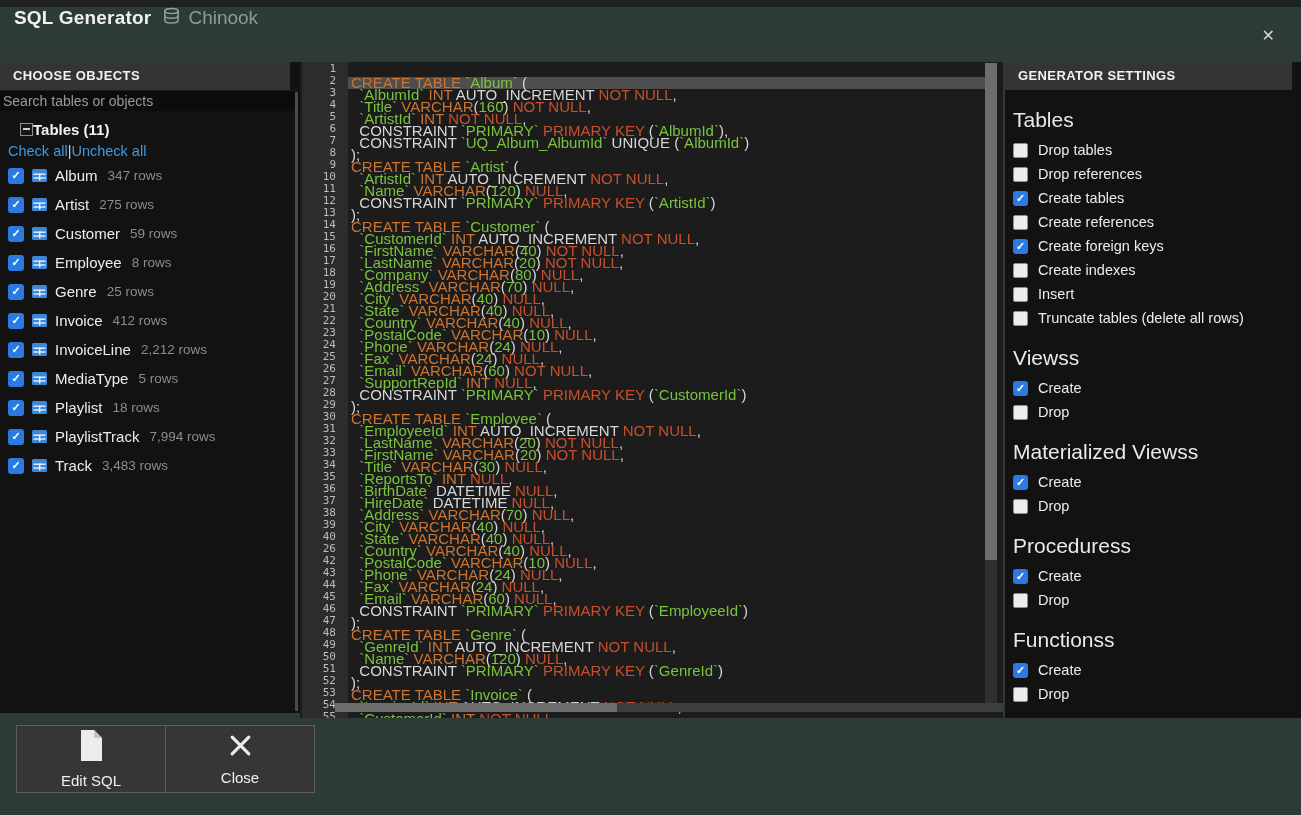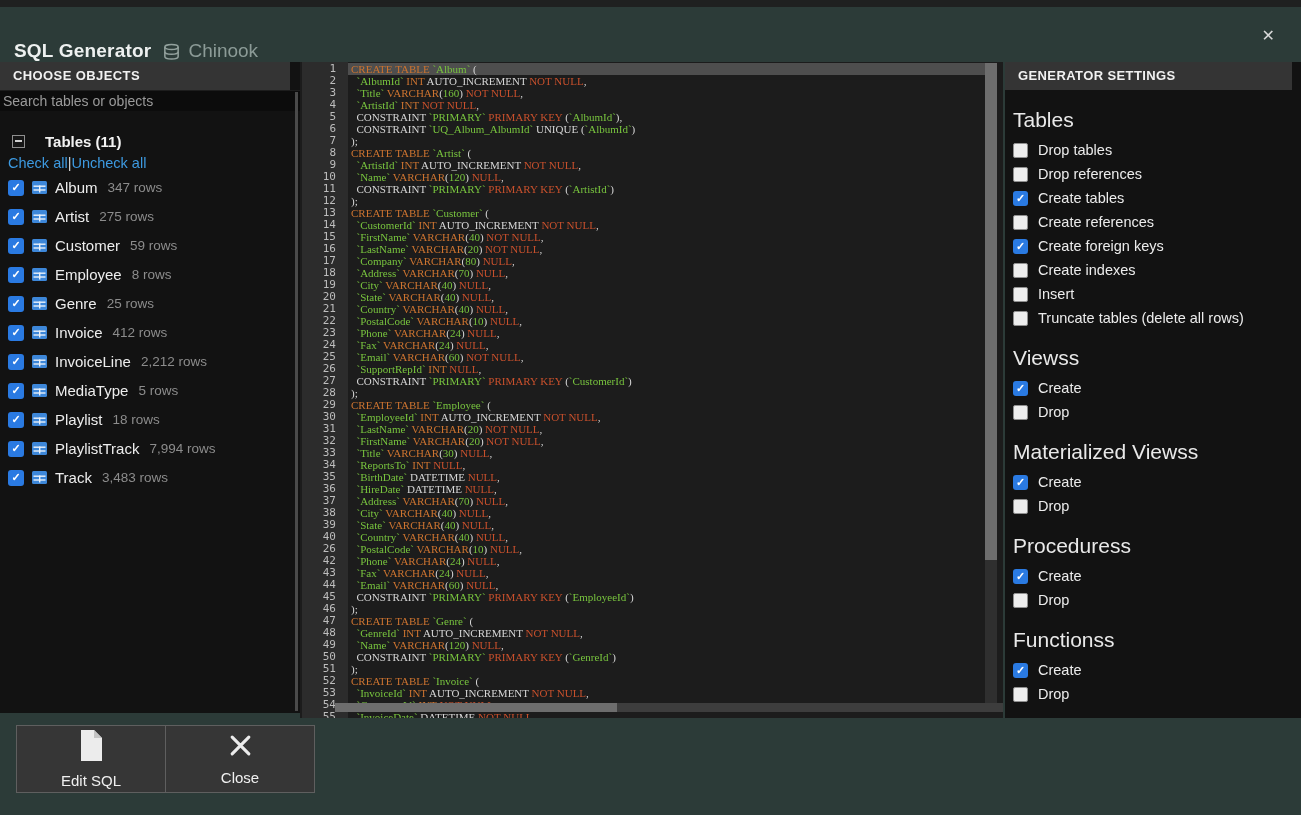--- a/index.html
+++ b/index.html
@@ -1,40 +1,40 @@
 <!DOCTYPE html>
 <html><head>
 <meta charset="utf-8">
 <style>
   html,body{margin:0;padding:0;background:#2c3b38;}
   #app{position:relative;width:1301px;height:815px;background:#2c3b38;
        font-family:"Liberation Sans",sans-serif;overflow:hidden;}
 
   
   .topstrip{position:absolute;left:0;top:0;width:100%;height:7px;background:#1f2020;}
-  .titlebar{position:absolute;left:0;top:7px;width:100%;height:55px;display:flex;align-items:flex-end;}
+  .titlebar{position:absolute;left:0;top:7px;width:100%;height:55px;display:flex;align-items:flex-start;}
   .title{margin-left:14px;font-size:19px;font-weight:600;color:#eef1f0;letter-spacing:.2px;}
   .db-icon{margin-left:11px;display:flex;align-items:center;}
   .conn{margin-left:7px;font-size:19px;color:#8c9b97;}
   .dlg-close{position:absolute;right:26px;top:50%;transform:translateY(-50%);
              color:#d8d8d8;font-size:16px;cursor:pointer;}
 
   
   .panel-header{height:28px;background:#343434;color:#f1f1f1;font-size:13px;font-weight:bold;
                 letter-spacing:.4px;line-height:28px;padding-left:13px;}
 
   
   .left{position:absolute;left:0;top:62px;width:300px;height:651px;background:#121212;}
   .left .panel-header{width:277px;}
   .search{display:block;width:337px;box-sizing:border-box;height:21px;background:#0c0c0c;border:0;
           border-top:1px solid #1d1d1d;color:#cfcfcf;font-size:14px;padding:0 4px 0 3px;outline:none;
           font-family:"Liberation Sans",sans-serif;}
   .search::placeholder{color:#9a9a9a;}
   .tree{padding-top:7px;}
-  .group-row{display:flex;align-items:center;height:22px;padding-left:12px;gap:20px;cursor:pointer;margin-top:12px;}
+  .group-row{display:flex;align-items:center;height:22px;padding-left:20px;gap:0;cursor:pointer;}
   .collapse{width:11px;height:11px;border:1px solid #8f8f8f;position:relative;background:#161616;flex:none;}
   .collapse::after{content:"";position:absolute;left:2px;right:2px;top:4px;height:2px;background:#d0d0d0;}
   .group-label{color:#f2f2f2;font-size:15px;font-weight:bold;}
   .links{padding-left:8px;height:21px;display:flex;align-items:center;font-size:14.5px;}
   .link{color:#3d9ae1;cursor:pointer;}
   .sep{color:#d9d9d9;}
   .t-row{display:flex;align-items:center;height:29px;padding-left:8px;gap:8px;cursor:pointer;}
   .cb{width:16px;height:16px;border-radius:3px;flex:none;display:flex;align-items:center;justify-content:center;box-sizing:border-box;}
   .cb.checked{background:#2a7ae2;}
   .cb.checked::after{content:"✓";color:#fff;font-size:11px;font-weight:bold;}
@@ -43,22 +43,22 @@
   .t-count{color:#8c8c8c;font-size:13.5px;margin-left:2px;}
   .lp-scroll{position:absolute;right:2px;top:30px;bottom:2px;width:3px;background:#4a4a4a;}
 
   
   .editor{position:absolute;left:300px;top:62px;width:703px;height:656px;background:#1c1c1c;overflow:hidden;}
   .gutter{position:absolute;left:2px;top:0;width:46px;height:100%;background:#2c2c2c;color:#bdbdbd;
           font-family:"DejaVu Sans Mono",monospace;font-size:11px;line-height:12px;text-align:right;
           padding-top:1px;box-sizing:border-box;}
   .gutter div{padding-right:12px;height:12px;}
   .code{position:absolute;left:48px;top:0;right:18px;height:100%;
-        font-family:Liberation Serif, serif;font-size:11px;line-height:12px;color:#d6d6d6;
-        white-space:pre;padding-top:1px;}
+        font-family:Liberation Sans, sans-serif;font-size:15px;line-height:12px;color:#d6d6d6;
+        white-space:pre;padding-top:15px;}
   .cl{height:12px;padding-left:3px;}
   .cl.current{background:#4e4e4e;}
   .tk-kw{color:#cd7430;}
   .tk-kw2{color:#c8502c;}
   .tk-id{color:#78c43e;}
   .tk-num{color:#78c43e;}
   .vscroll{position:absolute;right:6px;top:1px;width:12px;height:640px;background:#2f2f2f;}
   .vthumb{position:absolute;left:0;top:0;width:100%;height:497px;background:#6d6d6d;}
   .hscroll{position:absolute;left:35px;right:0;top:641px;height:9px;background:#3d3d3d;}
   .hthumb{position:absolute;left:0;top:0;height:100%;width:282px;background:#6d6d6d;}

